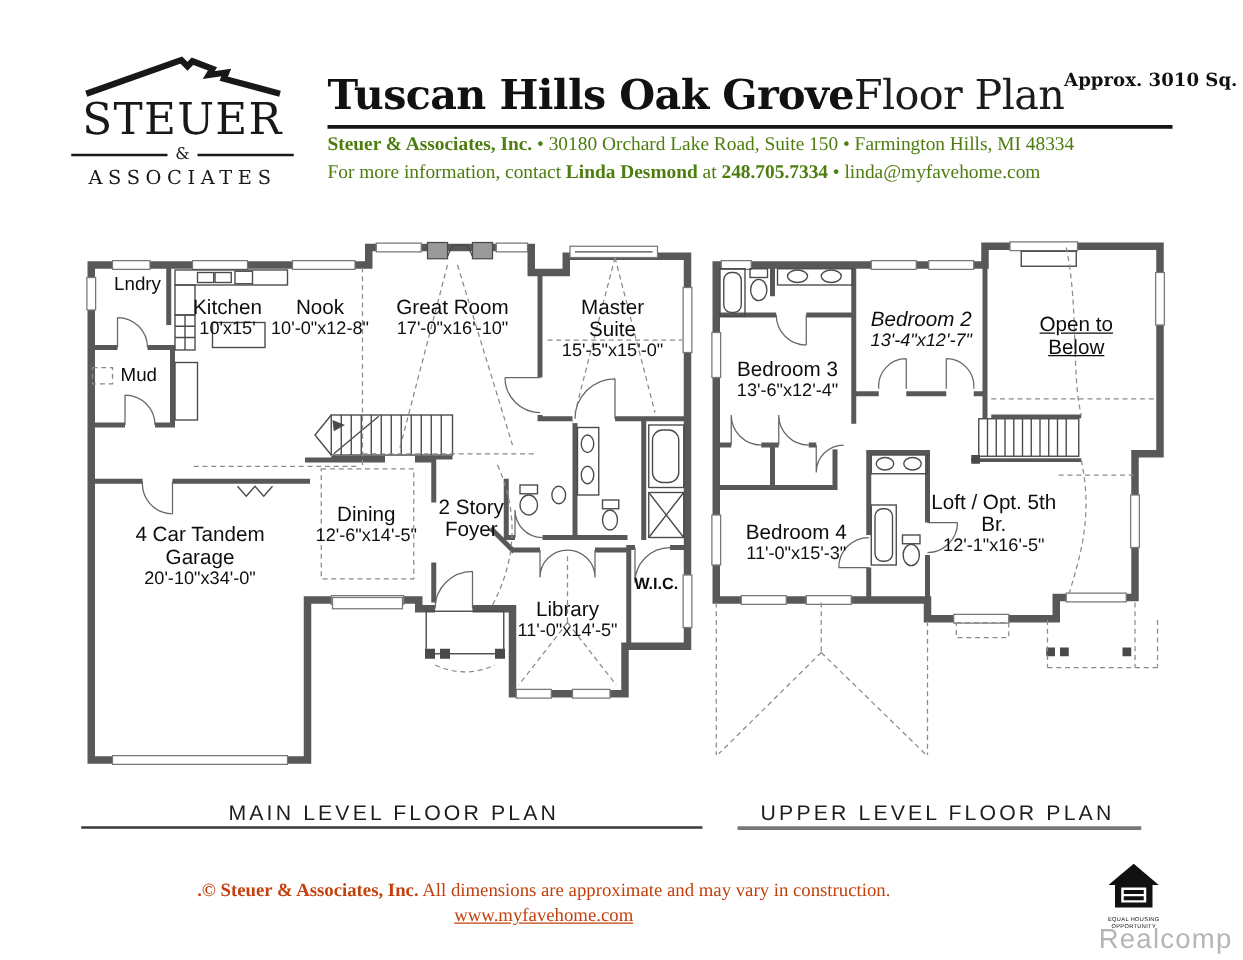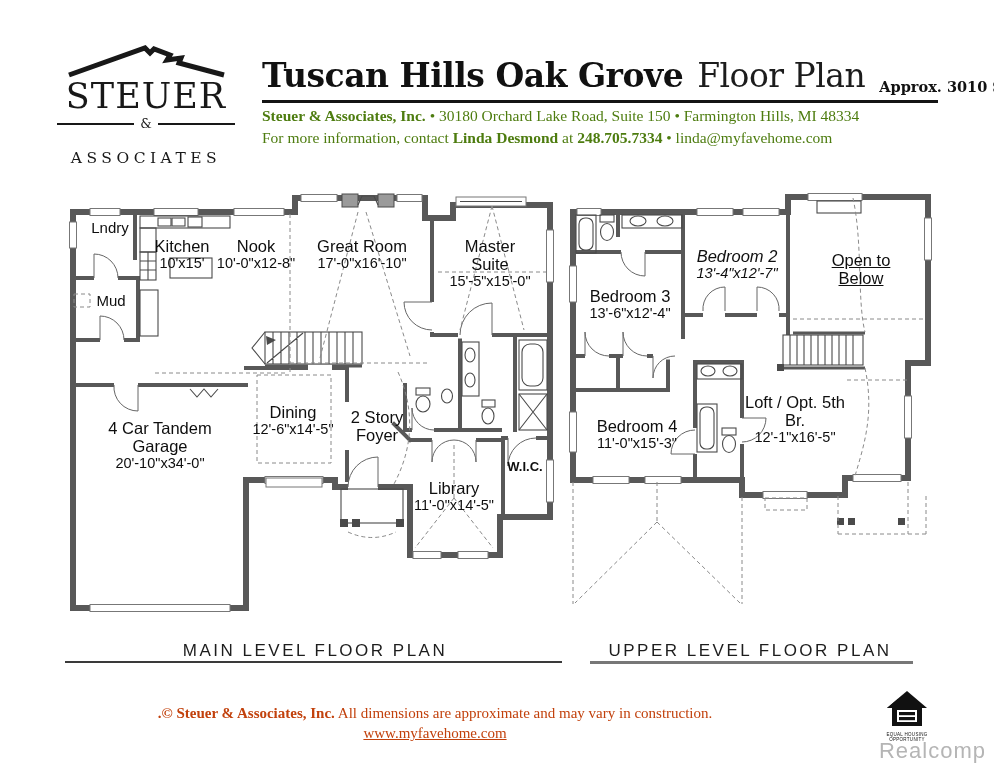--- a/index.html
+++ b/index.html
@@ -6,24 +6,24 @@
   .page{position:relative;width:994px;height:768px;background:#fff;overflow:hidden;
         font-family:"Liberation Sans",sans-serif;color:#111;}
 
   
   .logo{position:absolute;left:57px;top:44px;width:178px;text-align:center;color:#181818;}
   .logo .roof{display:block;margin:0 auto;}
   .logo .steuer{font-family:"DejaVu Serif",serif;font-size:35px;line-height:1;letter-spacing:1px;margin-top:1px;}
   .logo .amprow{display:flex;align-items:center;gap:6px;margin-top:2px;}
   .logo .amprow .ln{flex:1;height:2px;background:#181818;}
   .logo .amprow .amp{font-family:"DejaVu Serif",serif;font-size:13px;}
-  .logo .assoc{font-family:"DejaVu Serif",serif;font-size:15.5px;letter-spacing:4.5px;margin-top:18px;}
+  .logo .assoc{font-family:"DejaVu Serif",serif;font-size:15.5px;letter-spacing:4.5px;margin-top:2px;}
 
   .titleblock{position:absolute;left:262px;top:56px;width:676px;}
-  .titlerow{display:flex;align-items:flex-end;border-bottom:3px solid #141414;padding-bottom:5px;gap:14px;}
+  .titlerow{display:flex;align-items:flex-start;border-bottom:3px solid #141414;padding-bottom:5px;}
   .title-bold{font-family:"DejaVu Serif",serif;font-weight:700;font-size:33px;letter-spacing:-0.5px;white-space:nowrap;}
   .title-reg{font-family:"DejaVu Serif",serif;font-weight:400;font-size:33px;letter-spacing:-0.5px;white-space:nowrap;color:#1c1c1c;}
   .sqft{font-family:"DejaVu Serif",serif;font-weight:700;font-size:14.5px;margin-left:auto;white-space:nowrap;}
   .addr,.contact{font-family:"Liberation Serif",serif;font-size:15.5px;margin-top:4px;white-space:nowrap;color:#4d7c0f;}
   .addr b,.contact b{font-weight:700;}
 
   
   .plan{position:absolute;}
   .plan-main{left:60px;top:190px;width:505px;height:435px;}
   .plan-upper{left:565px;top:190px;width:400px;height:435px;}
@@ -211,21 +211,21 @@
       <div class="room-name">Mud</div>
     </div>
     <div class="room-label" style="left:100px;top:230px;width:120px;">
       <div class="room-name">4 Car Tandem Garage</div>
       <div class="room-dims">20'-10"x34'-0"</div>
     </div>
     <div class="room-label" style="left:233px;top:214px;">
       <div class="room-name">Dining</div>
       <div class="room-dims">12'-6"x14'-5"</div>
     </div>
-    <div class="room-label" style="left:317px;top:219px;width:72px;">
+    <div class="room-label" style="left:317px;top:208px;width:72px;">
       <div class="room-name">2 Story Foyer</div>
     </div>
     <div class="room-label" style="left:394px;top:290px;">
       <div class="room-name">Library</div>
       <div class="room-dims">11'-0"x14'-5"</div>
     </div>
     <div class="room-label tiny" style="left:465px;top:270px;">
       <div class="room-name">W.I.C.</div>
     </div>
   </div>

